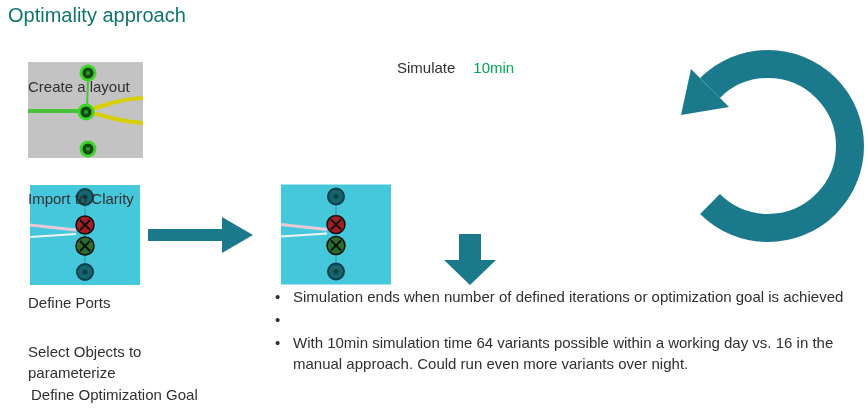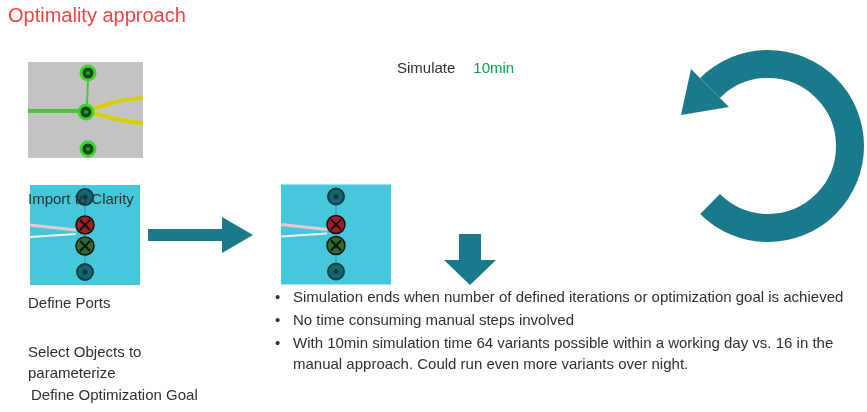--- a/index.html
+++ b/index.html
@@ -1,21 +1,21 @@
 <!DOCTYPE html>
 <html><head>
 <meta charset="utf-8">
 <style>
   html,body{margin:0;padding:0;background:#ffffff;}
   .slide{
     position:relative;width:867px;height:412px;background:#ffffff;
     font-family:"Liberation Sans", sans-serif;color:#3d3d3d;overflow:hidden;
   }
   .title{
-    position:absolute;left:8px;top:4px;font-size:20px;color:#ef4444;
+    position:absolute;left:8px;top:4px;font-size:20px;color:#0f766e;
   }
   .thumb{position:absolute;}
   .thumb svg{display:block;}
   .thumb-label{
     position:absolute;font-size:15px;color:#303030;white-space:nowrap;
   }
   .caption{
     position:absolute;font-size:15px;color:#303030;line-height:21px;
   }
   .steps{
@@ -48,20 +48,21 @@
       <path d="M58 47 C76 47 78 38 115 36" stroke="#D8CF00" stroke-width="4" fill="none"></path>
       <path d="M58 51 C76 51 78 58 115 61" stroke="#D8CF00" stroke-width="4" fill="none"></path>
       <circle cx="60" cy="11" r="7" fill="#124A12" stroke="#3FD42C" stroke-width="3"></circle>
       <circle cx="60" cy="11" r="2" fill="#2AA02A"></circle>
       <circle cx="58" cy="50" r="7" fill="#124A12" stroke="#3FD42C" stroke-width="3"></circle>
       <circle cx="58" cy="50" r="2" fill="#2AA02A"></circle>
       <circle cx="60" cy="87" r="7" fill="#124A12" stroke="#3FD42C" stroke-width="3"></circle>
       <circle cx="60" cy="87" r="2" fill="#2AA02A"></circle>
     </svg>
   </div>
+  <div class="thumb-label" style="left:28px;top:78px;">Create a layout</div>
 
   <div class="thumb" style="left:28px;top:185px;">
     <svg width="114" height="100" viewBox="0 0 110 100">
       <rect width="110" height="100" fill="#46C8DC"></rect>
       <line x1="55" y1="14" x2="55" y2="86" stroke="rgba(0,0,0,0.25)" stroke-width="1"></line>
       <path d="M0 40 L46 45" stroke="#E9C9D4" stroke-width="3" fill="none"></path>
       <path d="M0 52 L46 49" stroke="#F2F2F2" stroke-width="2" fill="none"></path>
       <circle cx="55" cy="12" r="8" fill="#156570" stroke="#0B3D45" stroke-width="2"></circle>
       <circle cx="55" cy="12" r="2.5" fill="#0B3D45"></circle>
       <circle cx="55" cy="40" r="9" fill="#A51E22" stroke="#111111" stroke-width="1.5"></circle>
@@ -124,21 +125,20 @@
     </svg>
   </div>
 
   <div class="bullets">
     <div class="bullet-item">
       <span class="bullet-dot">•</span>
       <span>Simulation ends when number of defined iterations or optimization goal is achieved</span>
     </div>
     <div class="bullet-item">
       <span class="bullet-dot">•</span>
-      <span>No time consuming manual steps involved</span>
     </div>
     <div class="bullet-item">
       <span class="bullet-dot">•</span>
       <span>With 10min simulation time 64 variants possible within a working day vs. 16 in the manual approach. Could run even more variants over night.</span>
     </div>
   </div>
 
 </div>
 
 </body></html>

